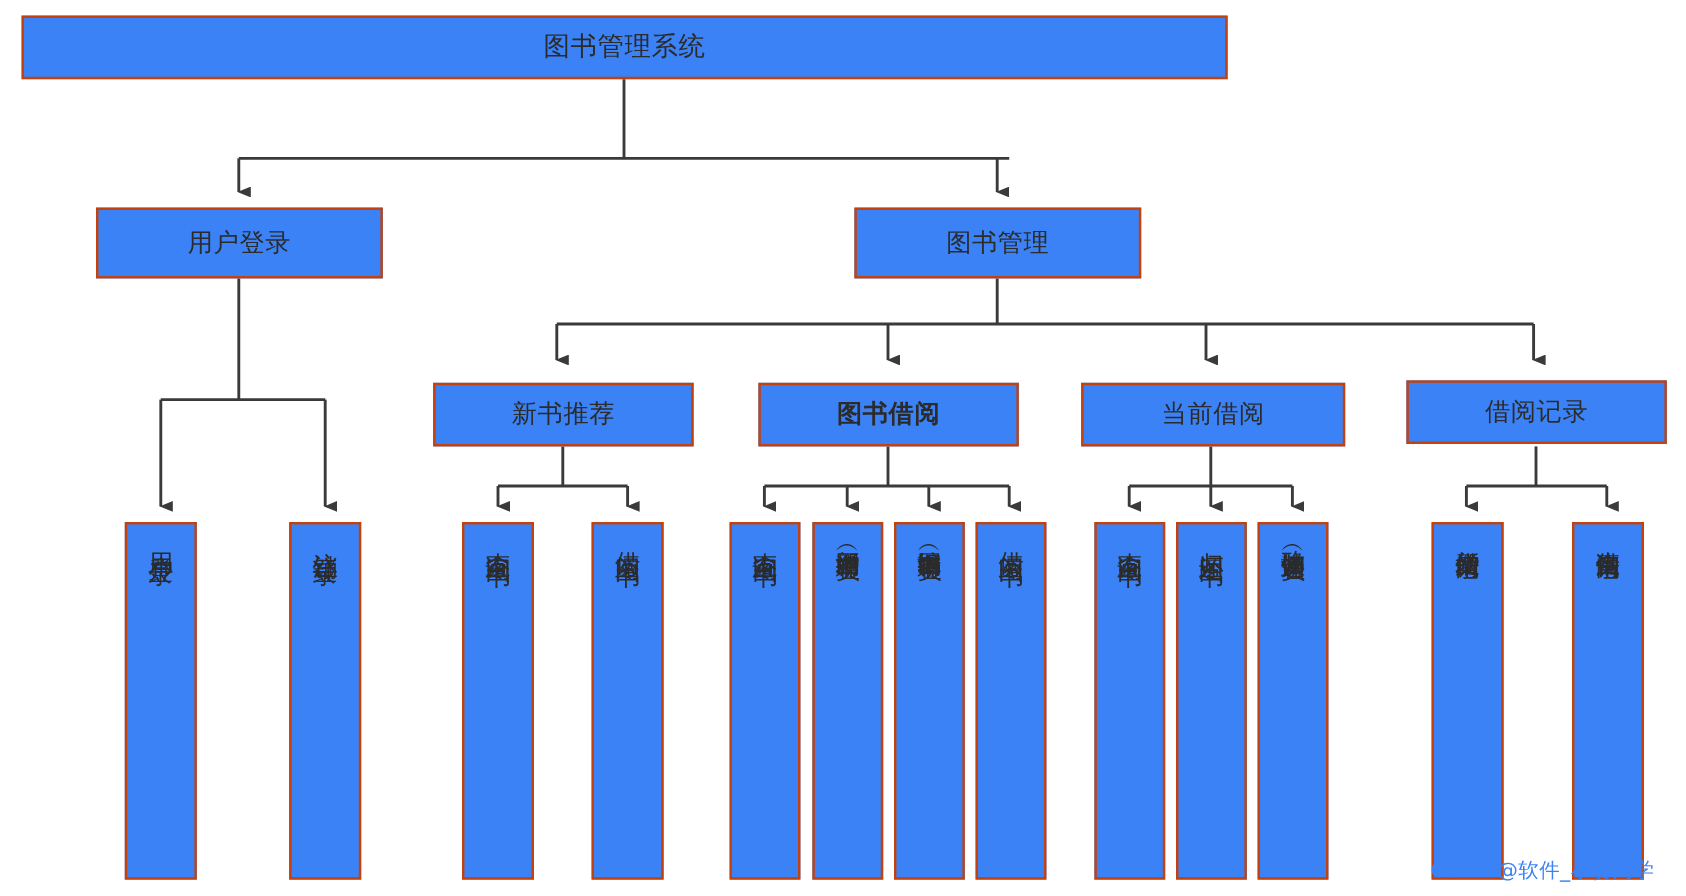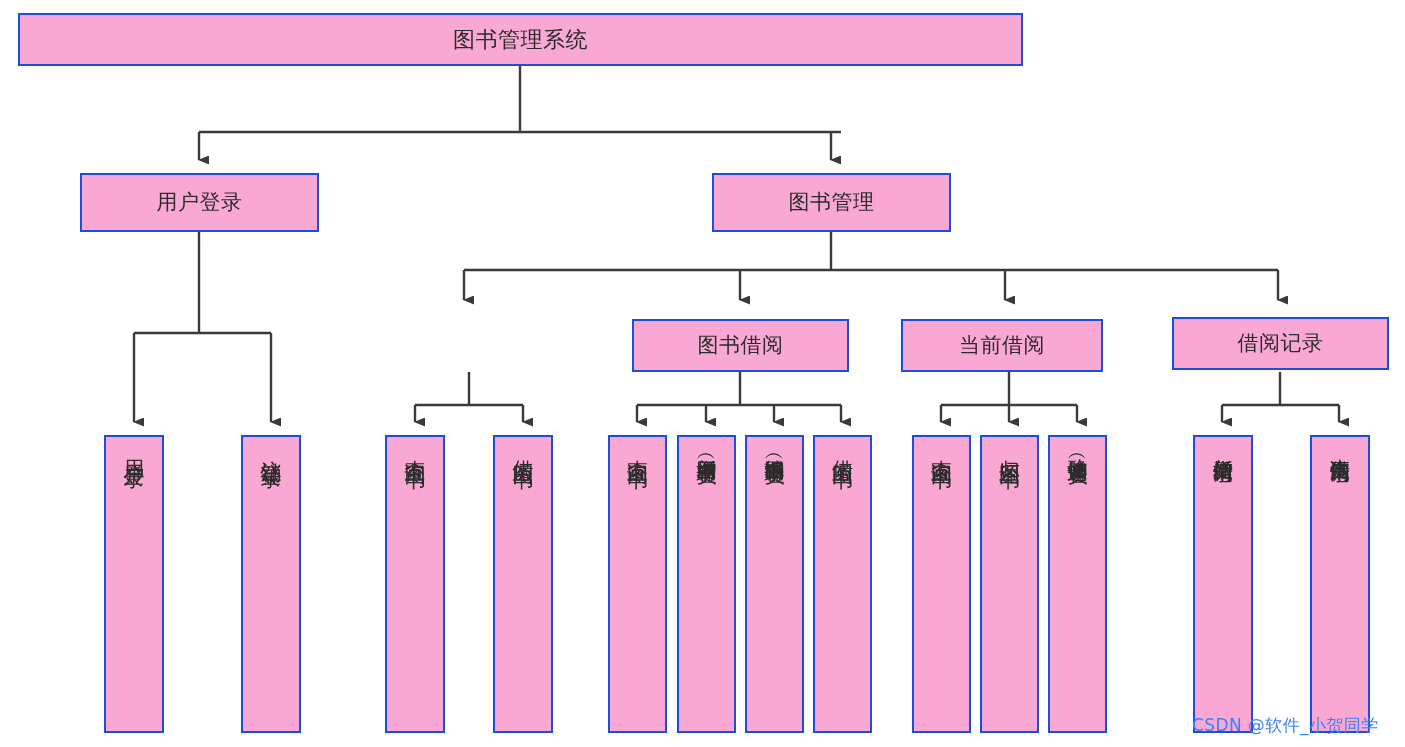--- a/index.html
+++ b/index.html
@@ -22,22 +22,22 @@
     position: absolute;
     left: 0;
     top: 0;
     width: 1405px;
     height: 747px;
     pointer-events: none;
   }
   .node {
     position: absolute;
     box-sizing: border-box;
-    background: #f9a8d4;
-    border: 2px solid #1d4ed8;
+    background: #3b82f6;
+    border: 2px solid #c2410c;
     display: flex;
     align-items: center;
     justify-content: center;
     color: #2b2b2b;
   }
   .node-label {
     display: block;
     text-align: center;
     line-height: 1.18;
     color: #2b2b2b;
@@ -140,26 +140,29 @@
   </div>
 
   <div class="node horiz" style="left:80px; top:173px; width:239px; height:59px;">
     <span class="node-label">用户登录</span>
   </div>
 
   <div class="node horiz" style="left:712px; top:173px; width:239px; height:59px;">
     <span class="node-label">图书管理</span>
   </div>
 
-
-  <div class="node horiz" style="left:632px; top:319px; width:217px; height:53px;">
+  <div class="node horiz" style="left:361px; top:319px; width:217px; height:53px;">
+    <span class="node-label">新书推荐</span>
+  </div>
+
+  <div class="node horiz" style="left:632px; top:319px; width:217px; height:53px;font-weight:bold;">
     <span class="node-label">图书借阅</span>
   </div>
 
-  <div class="node horiz" style="left:901px; top:319px; width:202px; height:53px;">
+  <div class="node horiz" style="left:901px; top:319px; width:220px; height:53px;">
     <span class="node-label">当前借阅</span>
   </div>
 
   <div class="node horiz" style="left:1172px; top:317px; width:217px; height:53px;">
     <span class="node-label">借阅记录</span>
   </div>
 
   <div class="node vert" style="left:104px; top:435px; width:60px; height:298px;">
     <span class="node-label">用户登录</span>
   </div>

